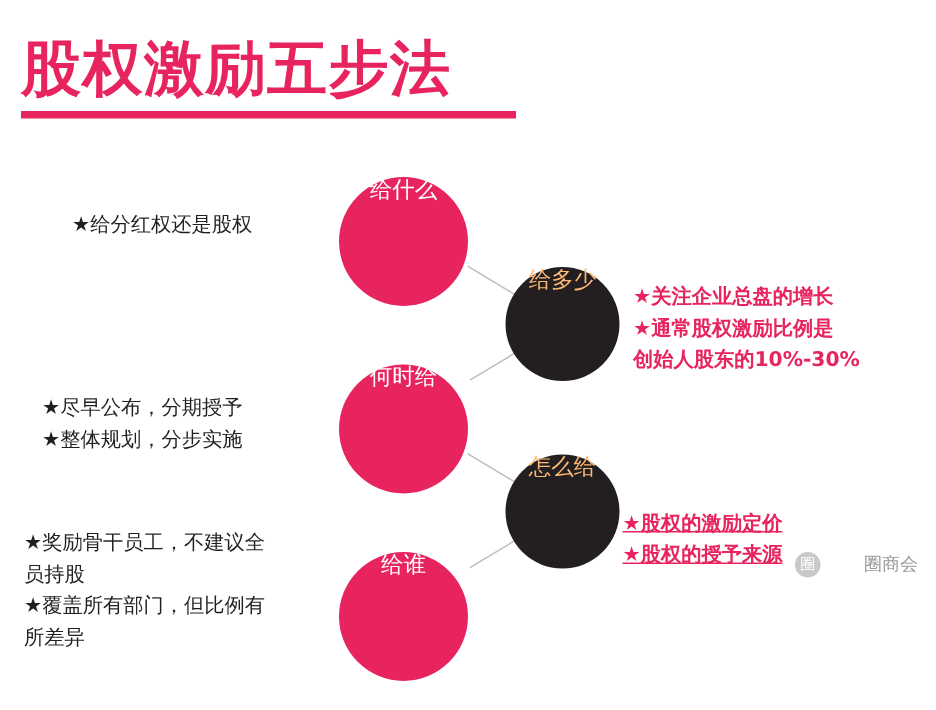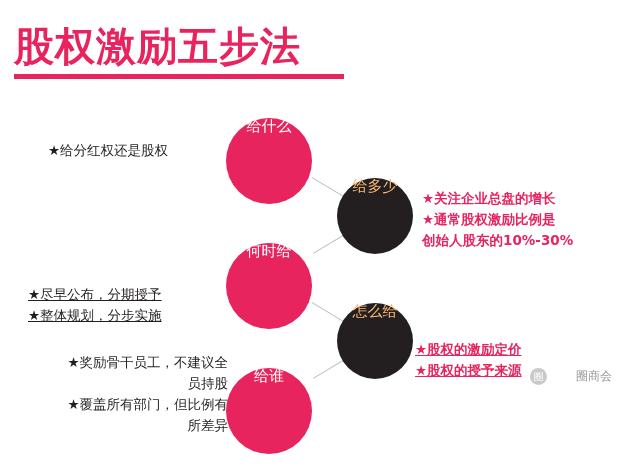--- a/index.html
+++ b/index.html
@@ -75,21 +75,21 @@
   
   .left-note {
     position: absolute;
     color: #231f20;
     font-size: 13.5px;
     line-height: 21px;
     text-align: left;
     white-space: pre-line;
   }
   .left-note.centered {
-    text-align: right;
+    text-align: left;
   }
 
   
   .right-note {
     position: absolute;
     color: #e8245f;
     font-size: 13.5px;
     line-height: 21px;
     text-align: left;
     white-space: pre-line;
@@ -151,21 +151,21 @@
   <div class="node node-pink" style="left:226px; top:368px; width:86px; height:86px;">
     <span>给谁</span>
   </div>
 
   <div class="node node-dark" style="left:337px; top:303px; width:76px; height:76px;">
     <span>怎么给</span>
   </div>
 
   <div class="left-note" style="left:48px; top:140px; width:180px;">★给分红权还是股权</div>
 
-  <div class="left-note" style="left:28px; top:284px; width:200px;text-decoration:underline;">★尽早公布，分期授予
+  <div class="left-note" style="left:28px; top:262px; width:200px;">★尽早公布，分期授予
 ★整体规划，分步实施</div>
 
   <div class="left-note centered" style="left:16px; top:352px; width:212px;">★奖励骨干员工，不建议全
 员持股
 ★覆盖所有部门，但比例有
 所差异</div>
 
   <div class="right-note" style="left:422px; top:188px; width:200px;">★关注企业总盘的增长
 ★通常股权激励比例是
 创始人股东的10%-30%</div>

